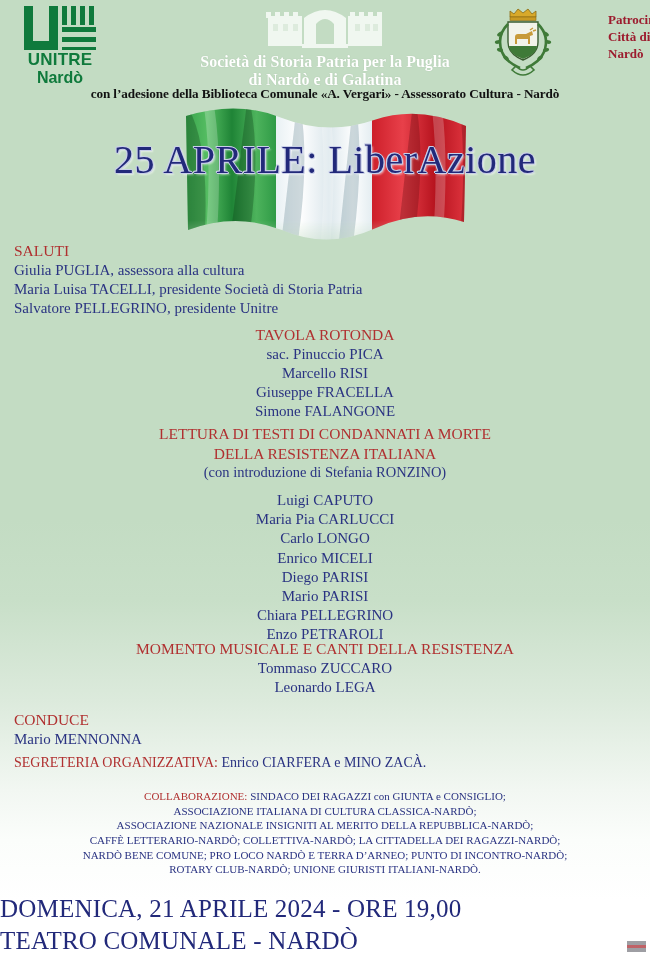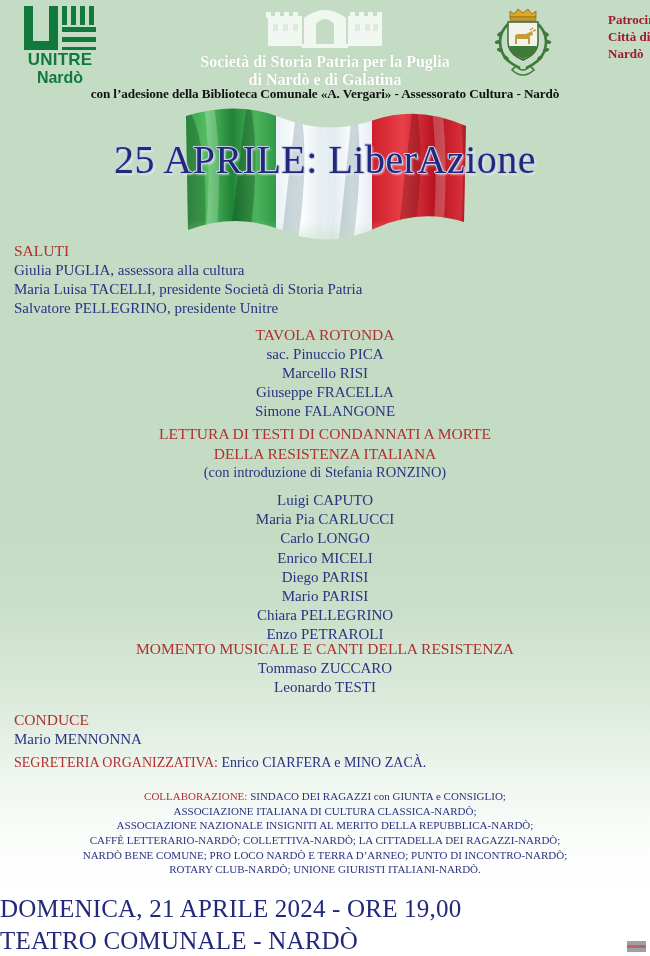--- a/index.html
+++ b/index.html
@@ -380,21 +380,21 @@
     <div class="ln-blue">Enrico MICELI</div>
     <div class="ln-blue">Diego PARISI</div>
     <div class="ln-blue">Mario PARISI</div>
     <div class="ln-blue">Chiara PELLEGRINO</div>
     <div class="ln-blue">Enzo PETRAROLI</div>
   </div>
 
   <div class="sec musica center">
     <div class="h-red">MOMENTO MUSICALE E CANTI DELLA RESISTENZA</div>
     <div class="ln-blue">Tommaso ZUCCARO</div>
-    <div class="ln-blue">Leonardo TESTI</div>
+    <div class="ln-blue">Leonardo LEGA</div>
   </div>
 
   <div class="sec conduce left">
     <div class="h-red">CONDUCE</div>
     <div class="ln-blue">Mario MENNONNA</div>
   </div>
 
   <div class="sec segreteria left">
     <span class="lbl">SEGRETERIA ORGANIZZATIVA:</span><span class="val"> Enrico CIARFERA e MINO ZACÀ.</span>
   </div>

